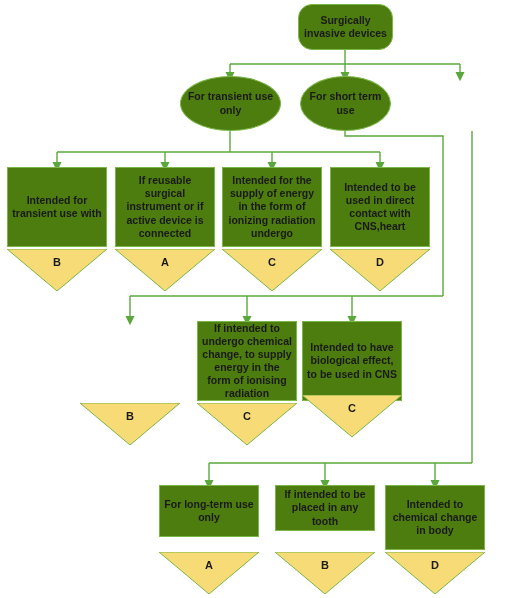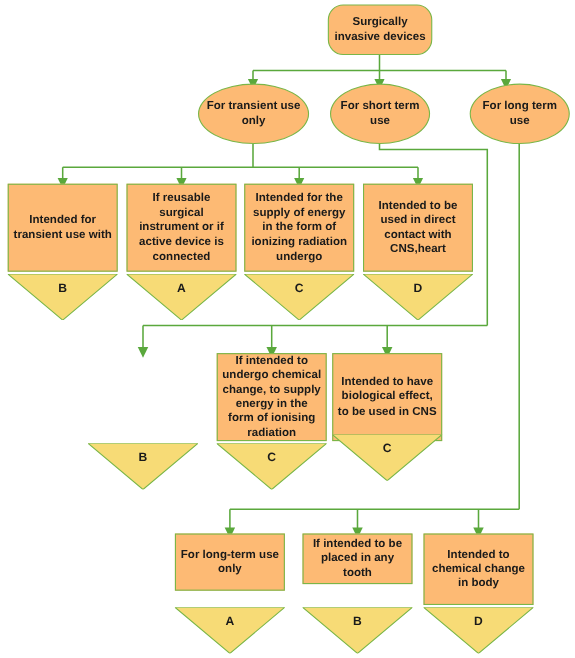--- a/index.html
+++ b/index.html
@@ -18,21 +18,21 @@
   #svg-layer {
     position: absolute;
     left: 0;
     top: 0;
     width: 523px;
     height: 598px;
   }
   .node {
     position: absolute;
     box-sizing: border-box;
-    background: #fdba74;
+    background: #4d7c0f;
     border: 1px solid #7ab648;
     display: flex;
     align-items: center;
     justify-content: center;
     text-align: center;
     color: #1a1a1a;
     font-weight: bold;
     font-size: 10.5px;
     line-height: 1.24;
     padding: 2px 4px;
@@ -105,23 +105,20 @@
   <div class="node rounded" style="left:298px; top:4px; width:95px; height:46px;">
     <span>Surgically invasive devices</span>
   </div>
 
   <div class="node ellipse" style="left:180px; top:76px; width:101px; height:55px;">
     <span>For transient use only</span>
   </div>
   <div class="node ellipse" style="left:300px; top:76px; width:91px; height:55px;">
     <span>For short term use</span>
   </div>
-  <div class="node ellipse" style="left:427px; top:76px; width:91px; height:55px;">
-    <span>For long term use</span>
-  </div>
 
   <div class="node" style="left:7px; top:167px; width:100px; height:80px;">
     <span>Intended for transient use with</span>
   </div>
   <div class="tri-wrap" style="left:7px; top:249px; width:100px; height:42px;">
     <svg width="100" height="42" viewBox="0 0 100 42">
         <polygon points="0,0 100,0 50,42" fill="#f7db76" stroke="#7ab648" stroke-width="1"></polygon>
       </svg>
     <span class="tri-label" style="top:7px;">B</span>
   </div>

